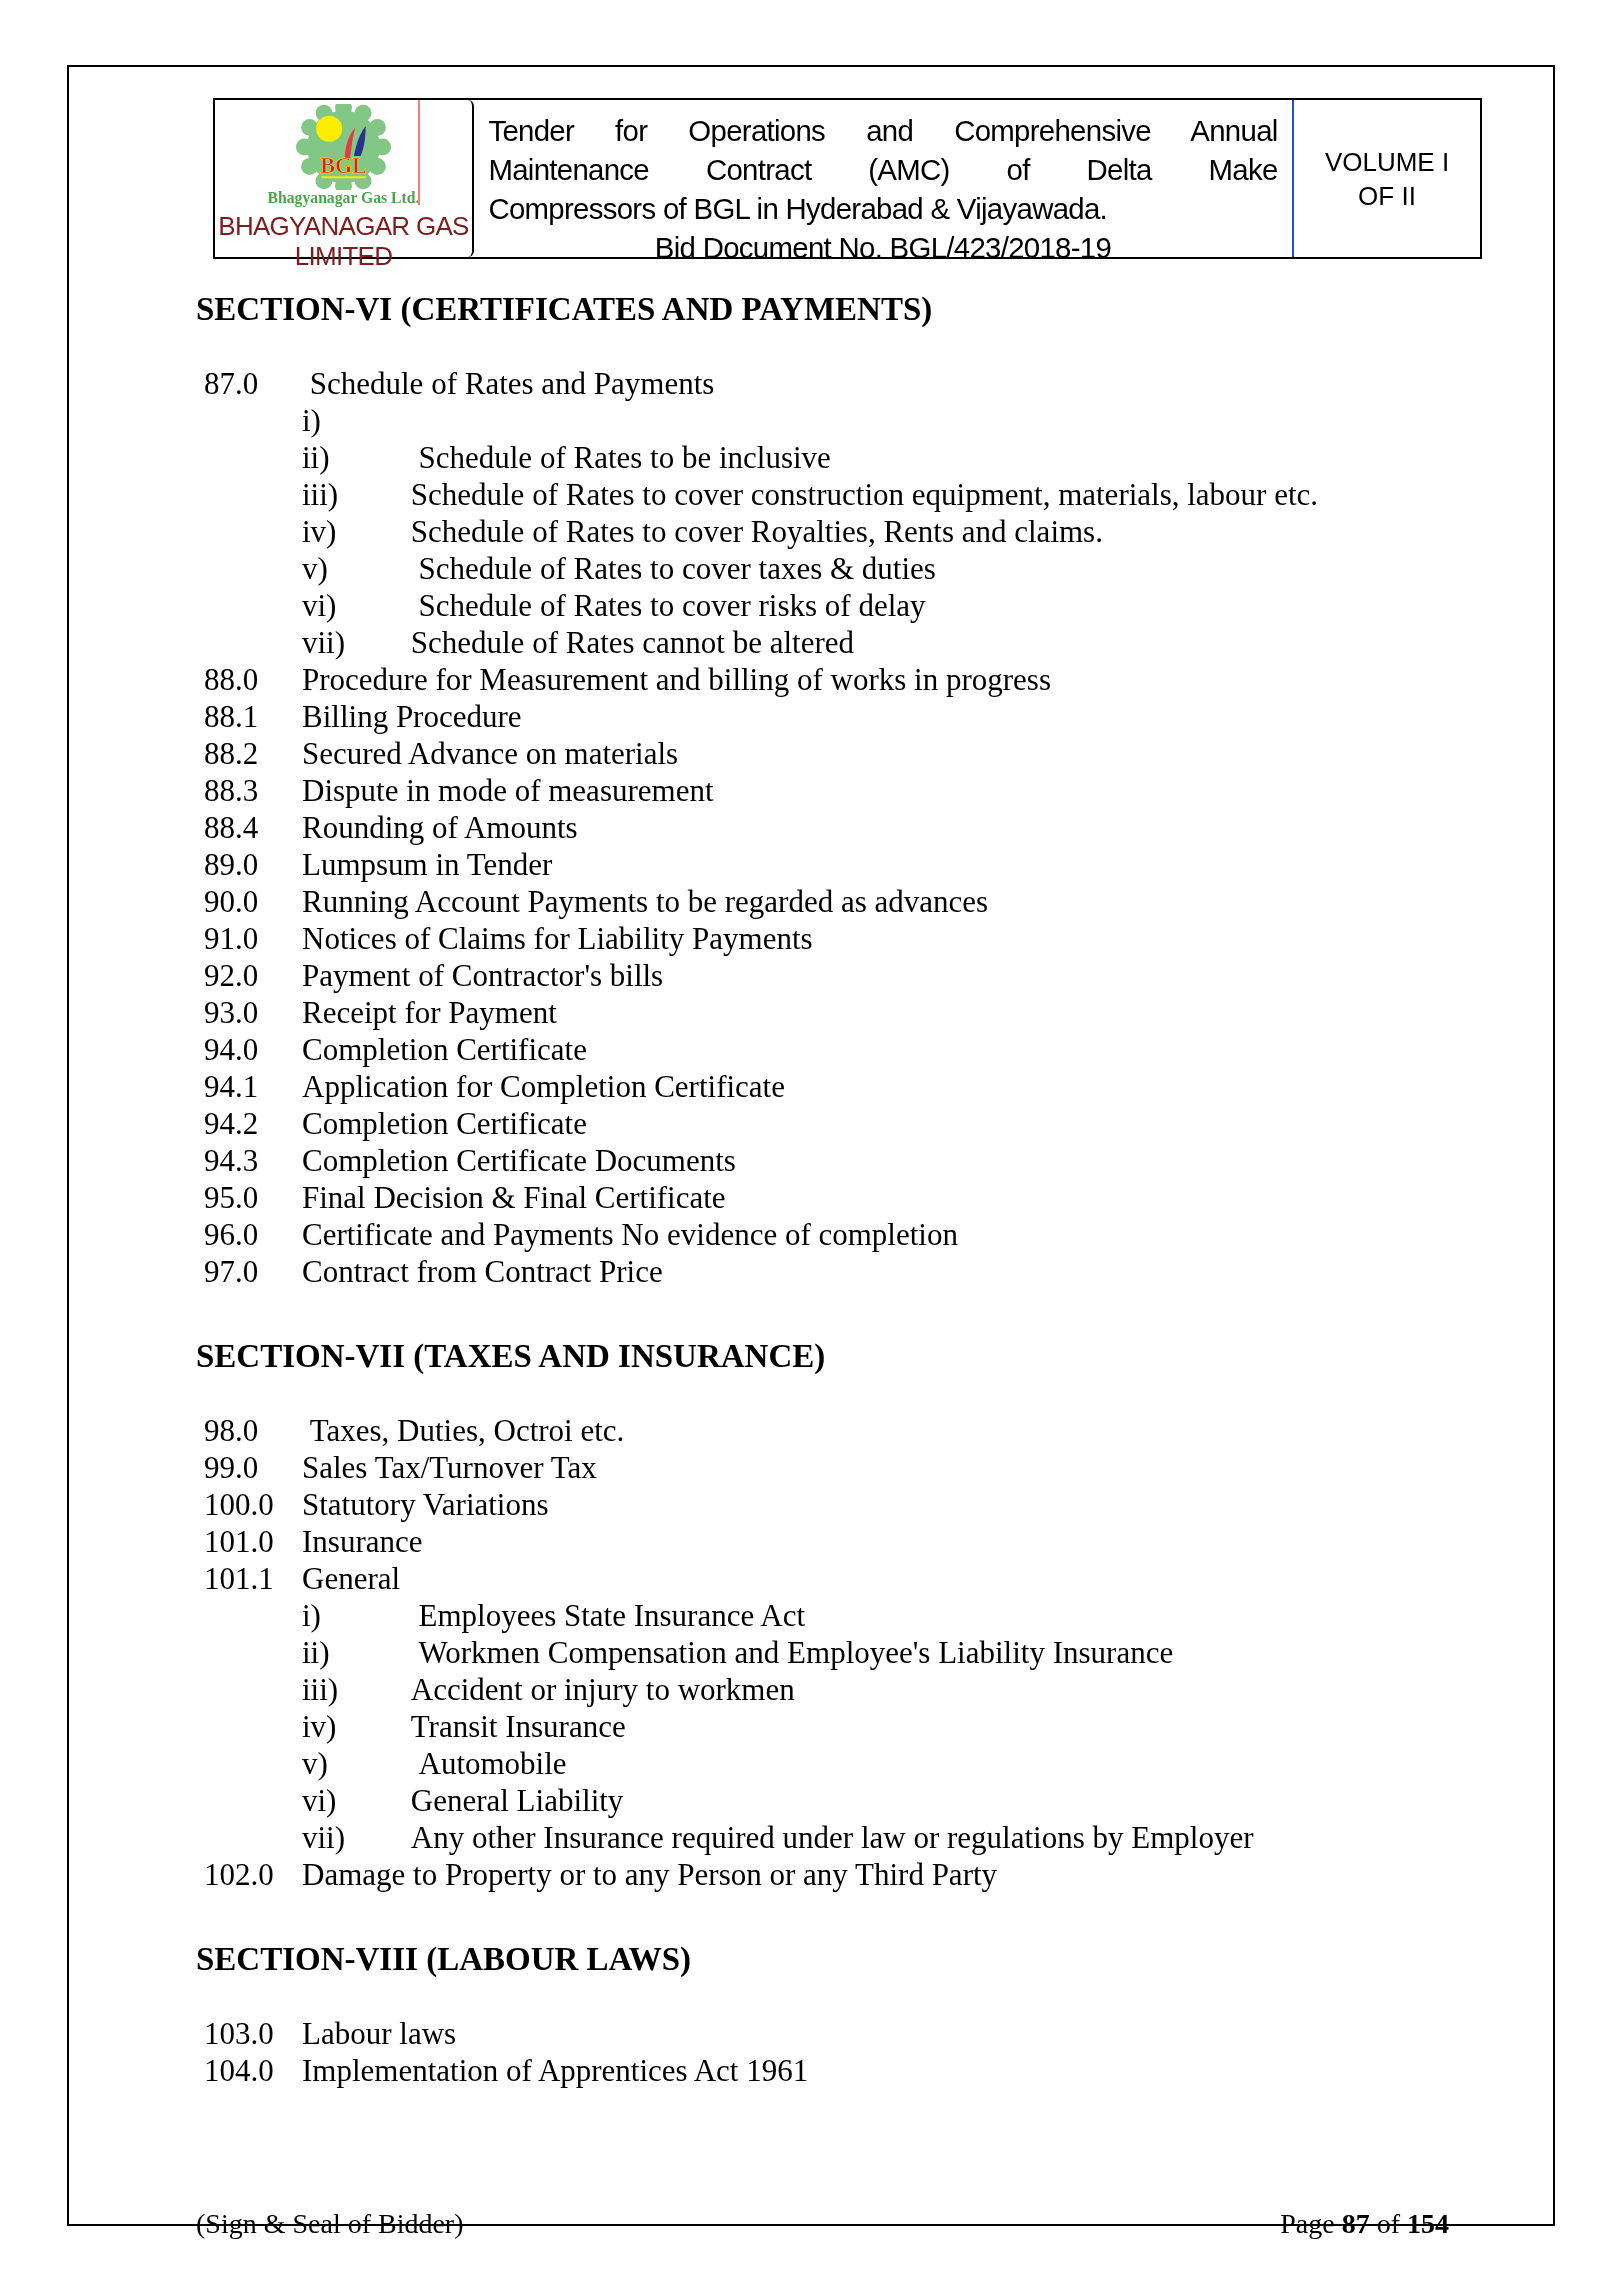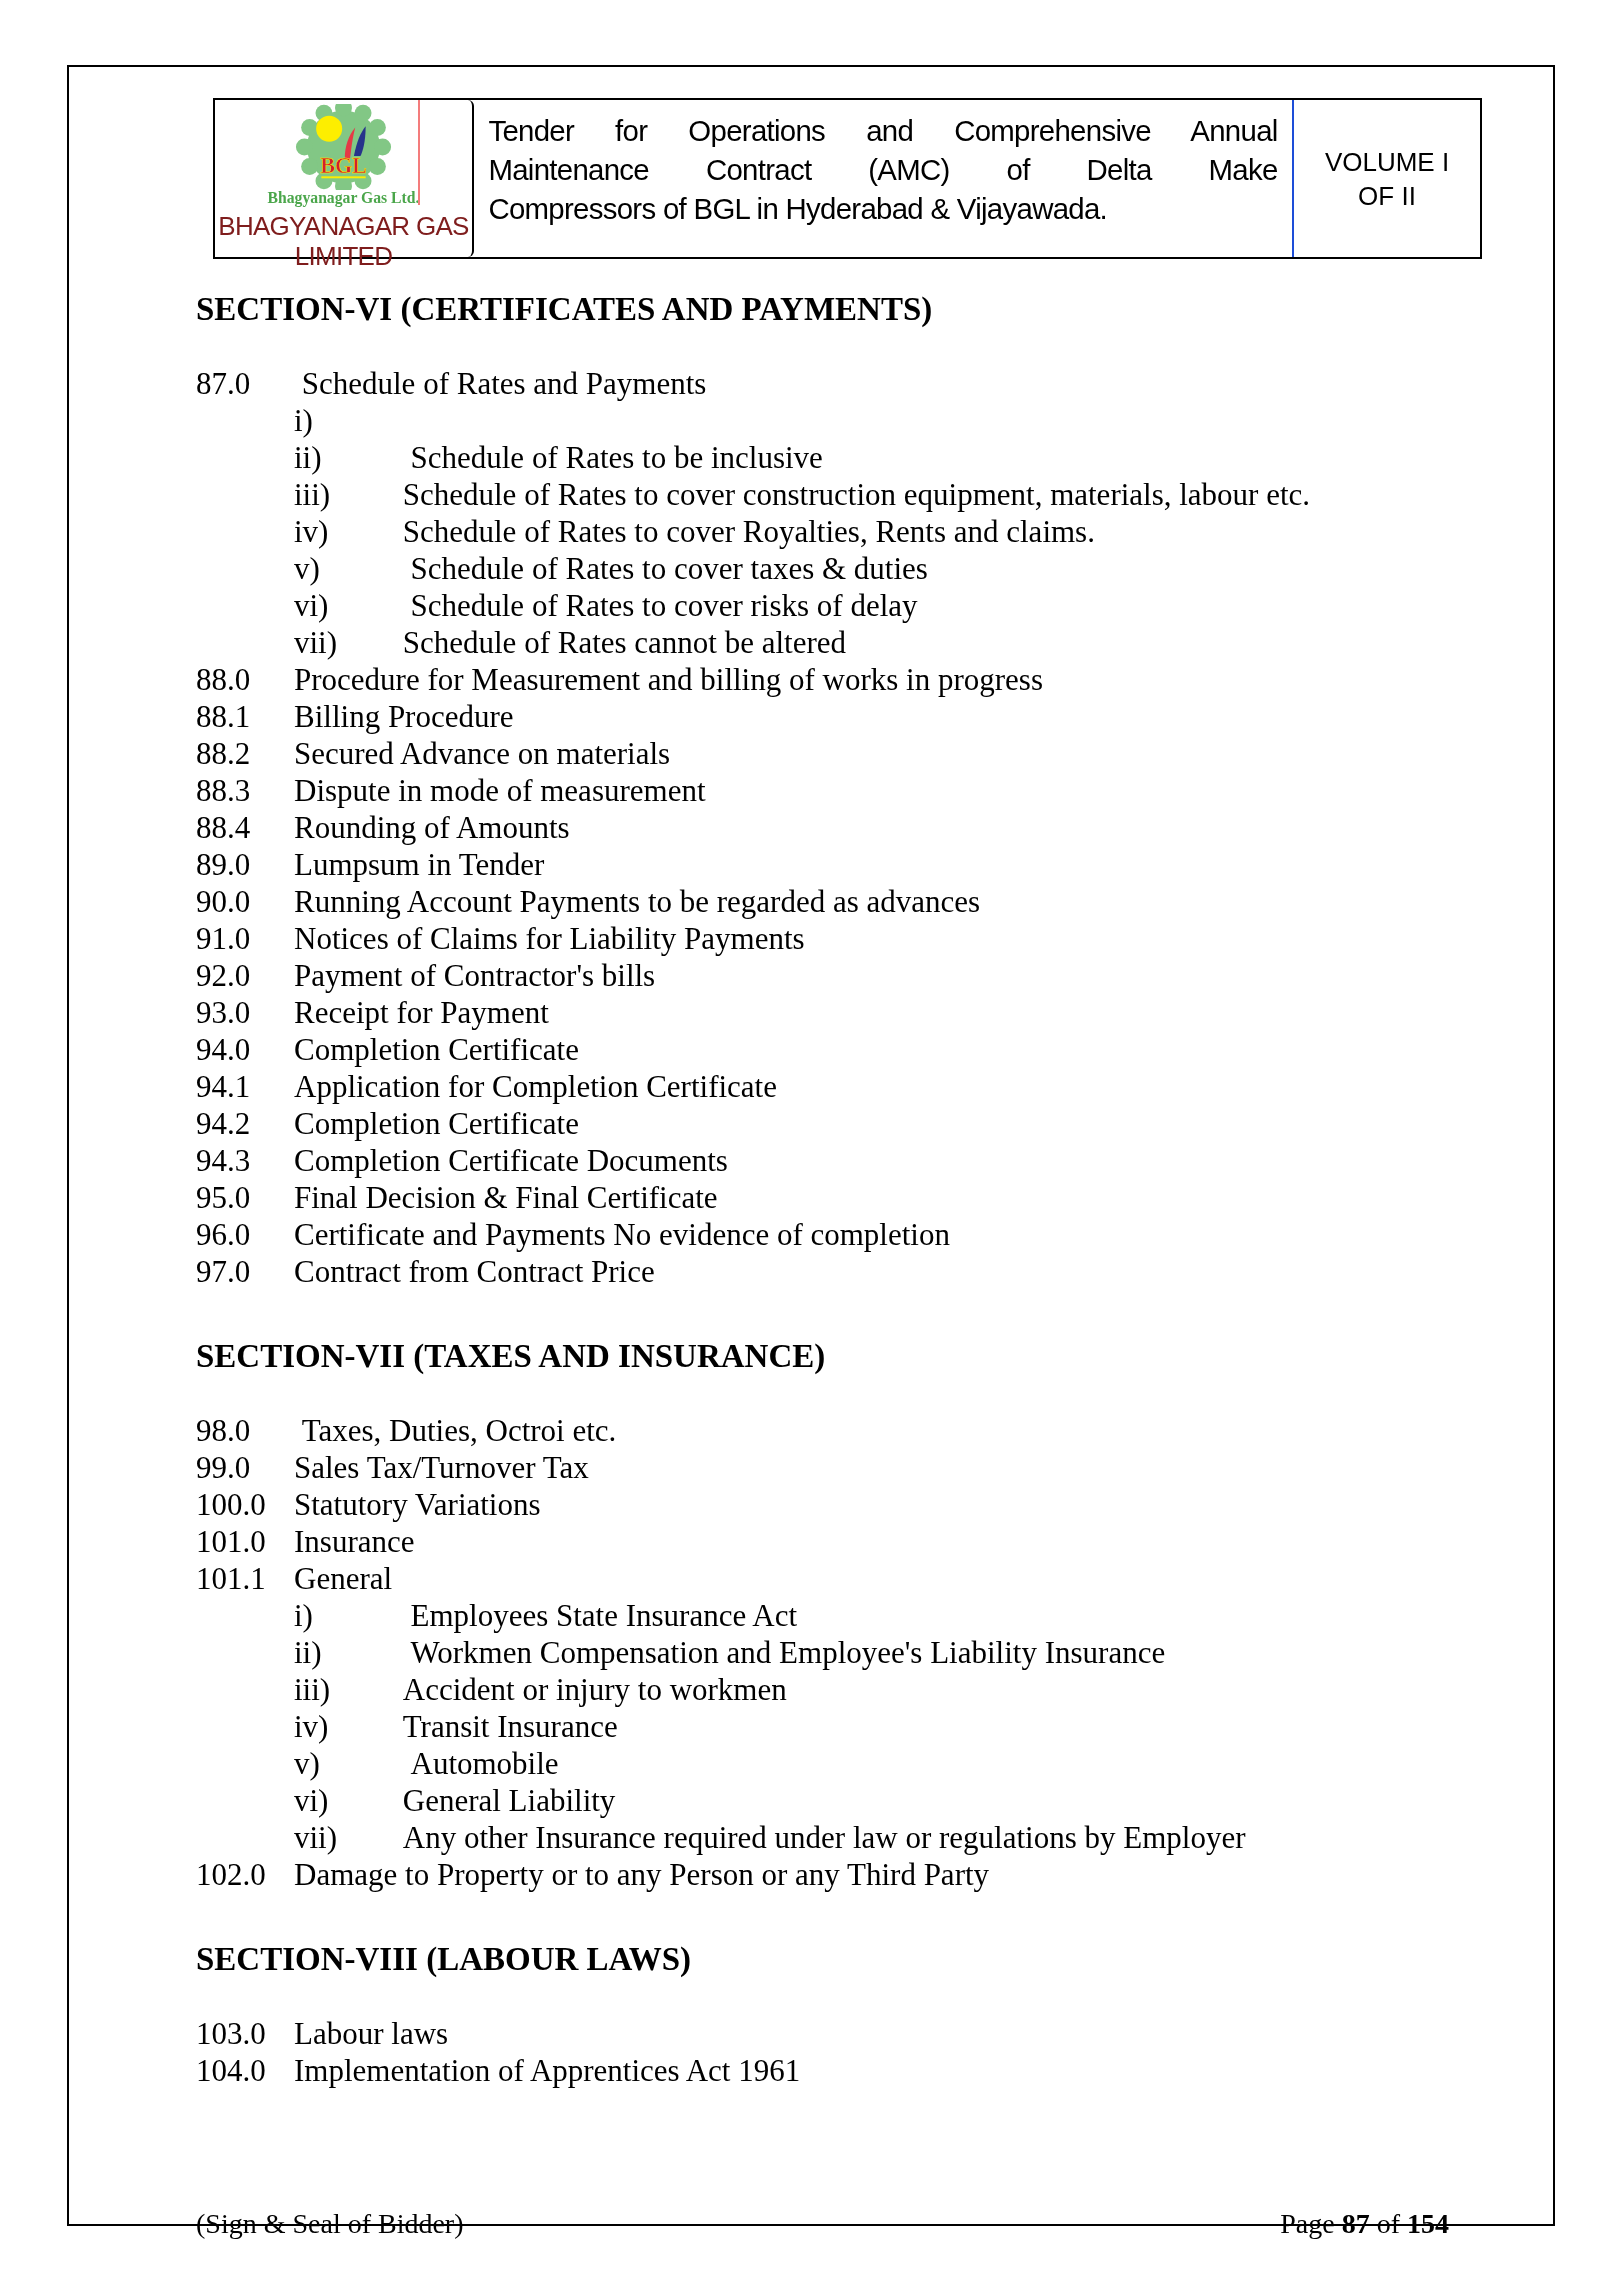--- a/index.html
+++ b/index.html
@@ -81,21 +81,21 @@
     left:196px;top:291px;
     width:1243px;
     font-size:31px;line-height:37px;
   }
   .sec-heading{
     font-weight:bold;
     font-size:33px;line-height:37px;
     margin:48px 0 37px 0;
   }
   .section:first-child .sec-heading{margin-top:0;}
-  .toc-row{display:flex;}
+  .toc-row{display:flex;margin-left:8px;}
   .toc-row .row-num{flex:0 0 98px;}
   .toc-row .row-label{flex:1 1 auto;white-space:pre-wrap;}
   .toc-row.sub{padding-left:98px;}
   .toc-row.sub .row-num{flex:0 0 101px;}
   
   #footer{
     position:absolute;
     left:196px;top:2163px;
     width:1253px;
     display:flex;justify-content:space-between;
@@ -140,20 +140,21 @@
       <div id="company-name">
         <div>BHAGYANAGAR GAS</div>
         <div>LIMITED</div>
       </div>
     </div>
 
     <div id="title-cell">
       <div class="tl-justify">Tender for Operations and Comprehensive Annual</div>
       <div class="tl-justify">Maintenance Contract (AMC) of Delta Make</div>
       <div class="tl-left">Compressors of BGL in Hyderabad &amp; Vijayawada.</div>
+      <div class="tl-center">Bid Document No. BGL/423/2018-19</div>
     </div>
 
     <div id="volume-cell">
       <div>VOLUME I</div>
       <div>OF II</div>
     </div>
   </div>
 
   <div id="toc">
       <div class="section">

